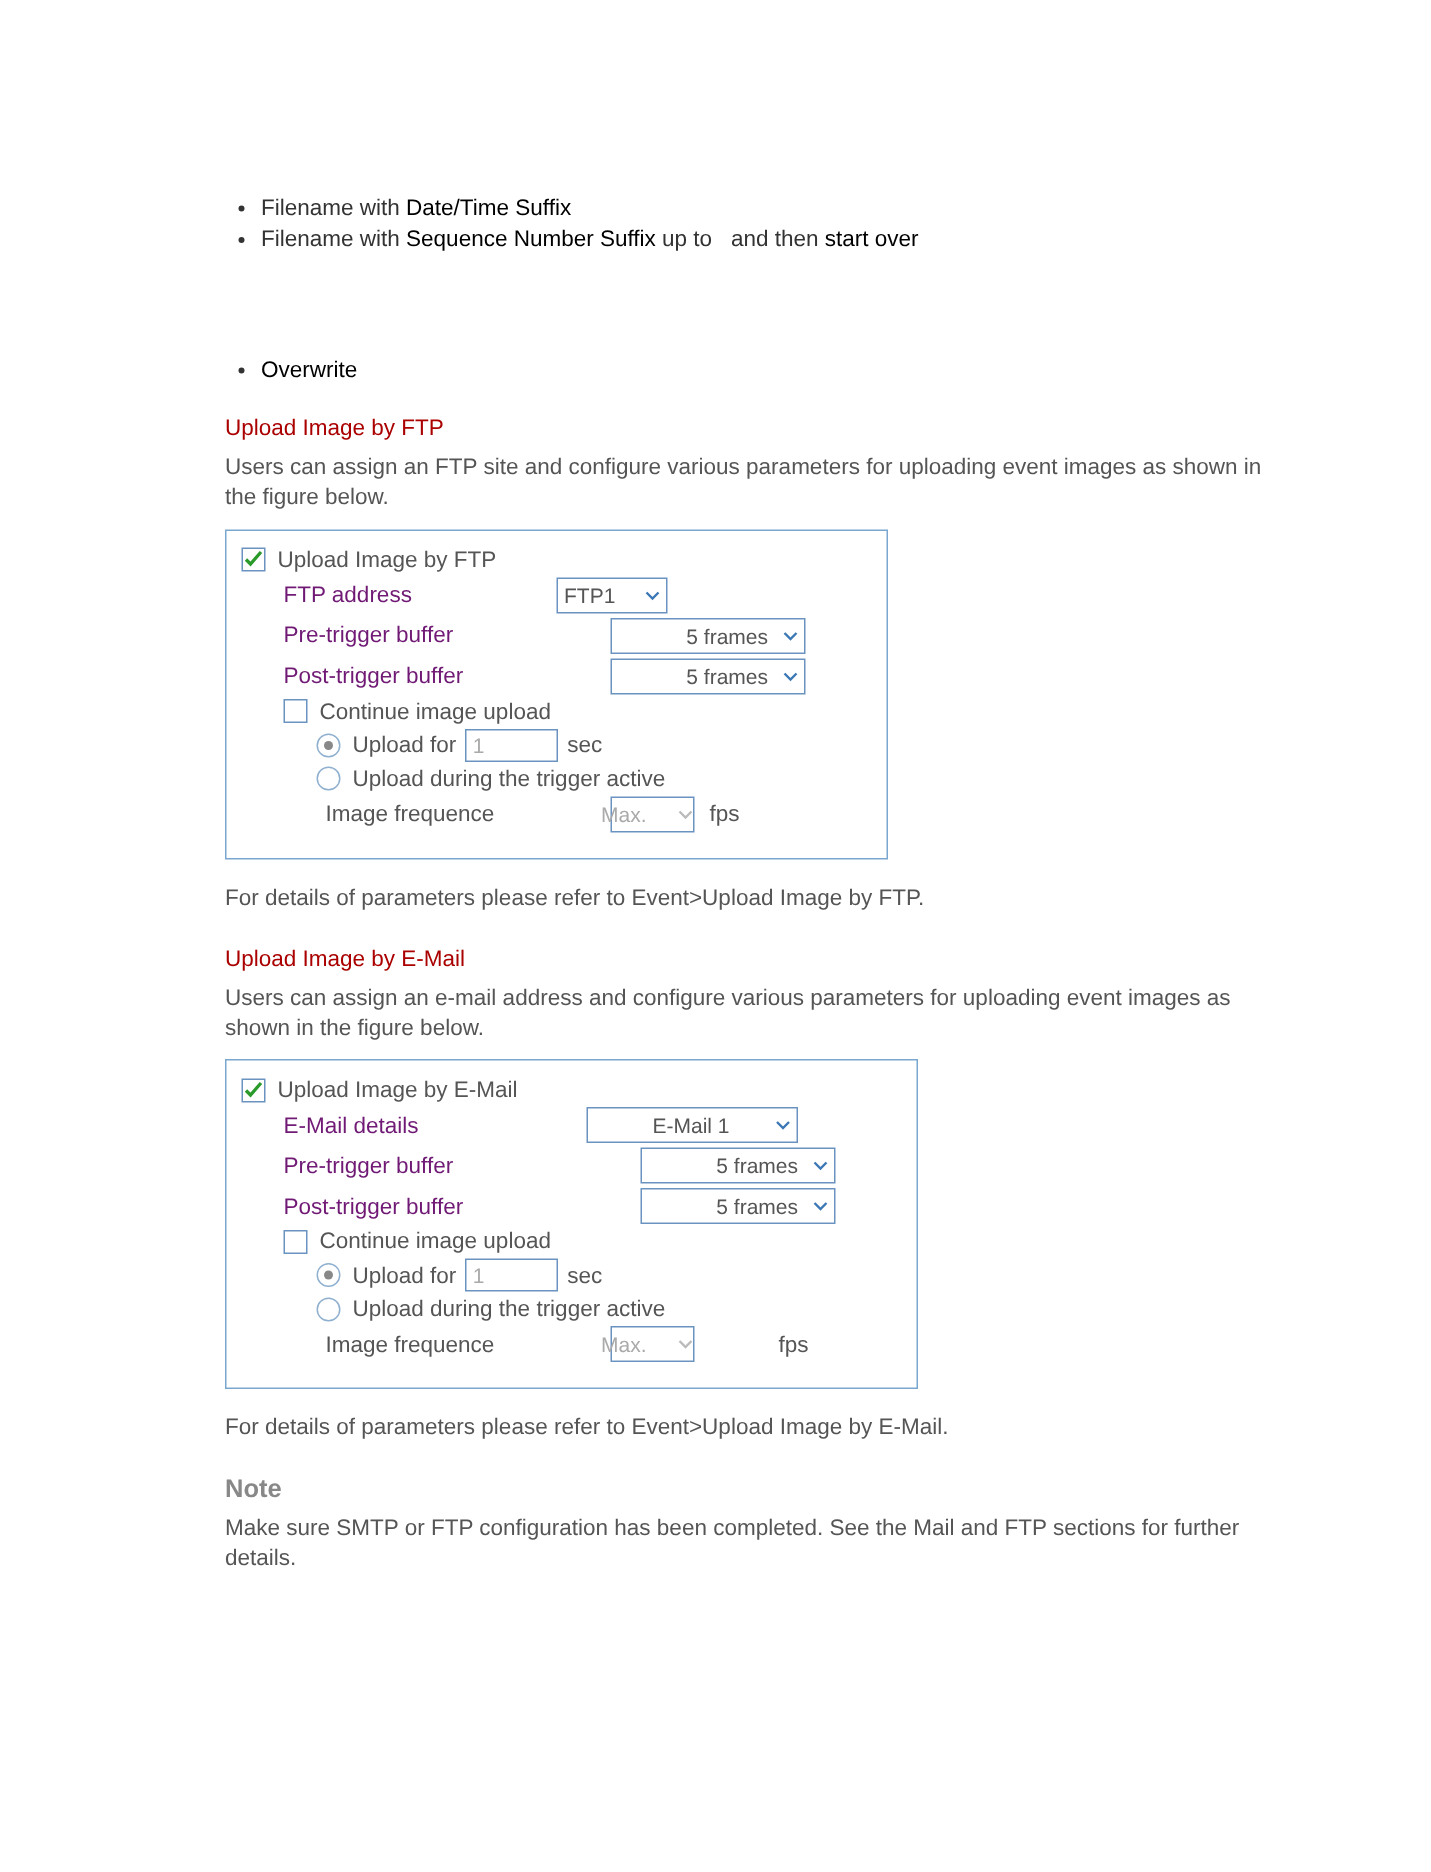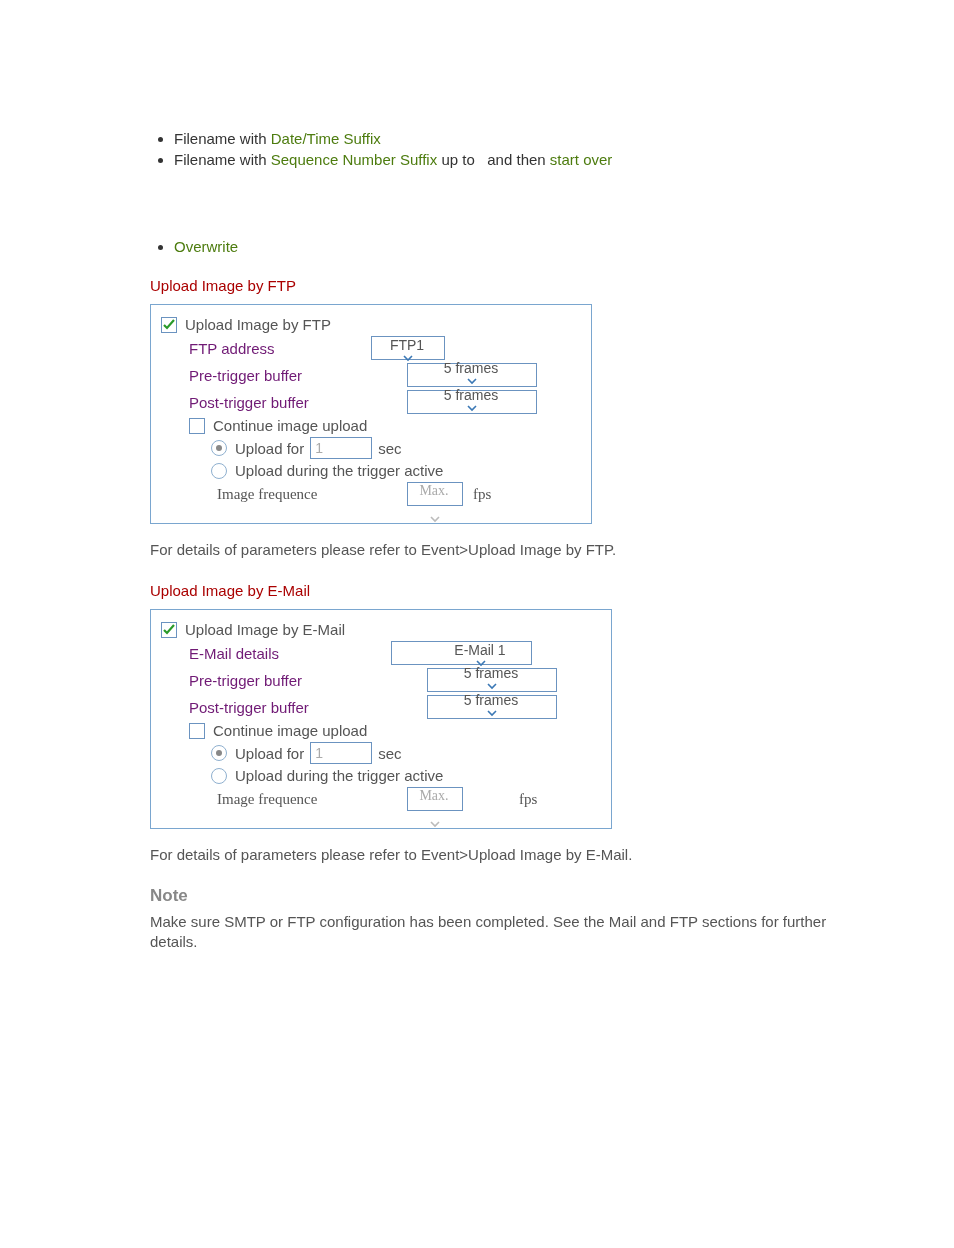--- a/index.html
+++ b/index.html
@@ -1,42 +1,42 @@
 <!DOCTYPE html>
 <html><head>
 <meta charset="utf-8">
 <style>
   html,body{margin:0;padding:0;background:#fff;}
   body{font-family:Verdana,Geneva,sans-serif;font-size:15px;color:#555;width:954px;}
   .page{padding:130px 100px 40px 150px;}
   ul.top{list-style:disc;padding-left:24px;margin:0 0 20px 0;}
   ul.top li{margin:0 0 4px 0;color:#333;}
-  ul.top li .hl{color:#4d7c0f;}
+  ul.top li .hl{color:#000000;}
   .heading{color:#a00;font-size:15px;margin:22px 0 8px 0;}
   .para{color:#555;font-size:15px;line-height:1.35;margin:0 0 6px 0;}
   .panel{border:1px solid #7aa6cf;background:#fff;padding:8px 10px 14px 10px;width:420px;margin:10px 0 16px 0;font-family:Verdana,Geneva,sans-serif;color:#555;}
   .panel .row{display:flex;align-items:center;margin:3px 0;}
   .panel .chk{width:14px;height:14px;border:1px solid #6b93c0;display:inline-flex;align-items:center;justify-content:center;margin-right:8px;flex:0 0 auto;}
   .panel .chk.checked svg{display:block;}
   .panel .chk svg{display:none;}
   .panel .title{color:#555;}
   .panel-email{width:440px;}
   .lbl{width:210px;padding-left:28px;box-sizing:border-box;color:#701a75;}
-  .sel{display:inline-flex;align-items:center;border:1px solid #6b93c0;height:22px;background:#fff;flex-direction:column;}
+  .sel{display:inline-flex;align-items:center;border:1px solid #6b93c0;height:22px;background:#fff;}
   .sel .txt{padding:0 6px 0 4px;color:#555;font-size:14px;}
   .sel .arrow{width:18px;height:22px;display:flex;align-items:center;justify-content:center;border-left:0;}
   .sel.wide{width:128px;justify-content:flex-end;margin-left:36px;}
   .sel.small{width:72px;justify-content:space-between;}
   .sel.email{width:100px;justify-content:space-between;padding-left:39px;}
   .sel.dis .txt{color:#aaa;}
   .sel.dis .arrow svg path{stroke:#bbb;}
-  .sel.mini{width:54px;justify-content:flex-start;gap:15px;}
+  .sel.mini{width:54px;justify-content:flex-end;gap:15px;}
   .indent1{padding-left:28px;}
   .indent2{padding-left:50px;}
-  .indent3{padding-left:56px;font-family:Liberation Serif, serif;}
+  .indent3{padding-left:56px;}
   .radio{width:14px;height:14px;border:1px solid #8fb0cf;border-radius:50%;display:inline-flex;align-items:center;justify-content:center;margin-right:8px;flex:0 0 auto;background:#fff;}
   .radio .dot{width:6px;height:6px;background:#888;border-radius:50%;display:none;}
   .radio.sel .dot{display:block;}
   .num{width:52px;height:20px;border:1px solid #6b93c0;color:#aaa;font-size:14px;padding:0 4px;display:inline-flex;align-items:center;margin:0 6px;}
   .unit{margin-left:10px;color:#555;}
   .note{font:bold 17px Arial,Helvetica,sans-serif;color:#888;margin:20px 0 6px 0;}
 </style>
 </head>
 <body>
 
@@ -54,20 +54,21 @@
       <span>&nbsp;</span>
       <span>and then</span>
       <span class="hl">start over</span>
     </li>
     <li style="margin-top:70px;">
       <span class="hl">Overwrite</span>
     </li>
   </ul>
 
   <div class="heading">Upload Image by FTP</div>
+  <p class="para">Users can assign an FTP site and configure various parameters for uploading event images as shown in the figure below.</p>
 
   <div class="panel">
     <div class="row">
       <span class="chk checked">
         <svg width="12" height="12" viewBox="0 0 12 12">
             <path d="M1 6 L4 9 L11 1" stroke="#2a9a2a" stroke-width="2.2" fill="none"></path>
           </svg>
       </span>
       <span class="title">Upload Image by FTP</span>
     </div>
@@ -132,20 +133,21 @@
             </svg>
           </span>
       </span>
       <span class="unit">fps</span>
     </div>
   </div>
 
   <p class="para">For details of parameters please refer to Event&gt;Upload Image by FTP.</p>
 
   <div class="heading">Upload Image by E-Mail</div>
+  <p class="para">Users can assign an e-mail address and configure various parameters for uploading event images as shown in the figure below.</p>
 
   <div class="panel panel-email">
     <div class="row">
       <span class="chk checked">
         <svg width="12" height="12" viewBox="0 0 12 12">
             <path d="M1 6 L4 9 L11 1" stroke="#2a9a2a" stroke-width="2.2" fill="none"></path>
           </svg>
       </span>
       <span class="title">Upload Image by E-Mail</span>
     </div>

